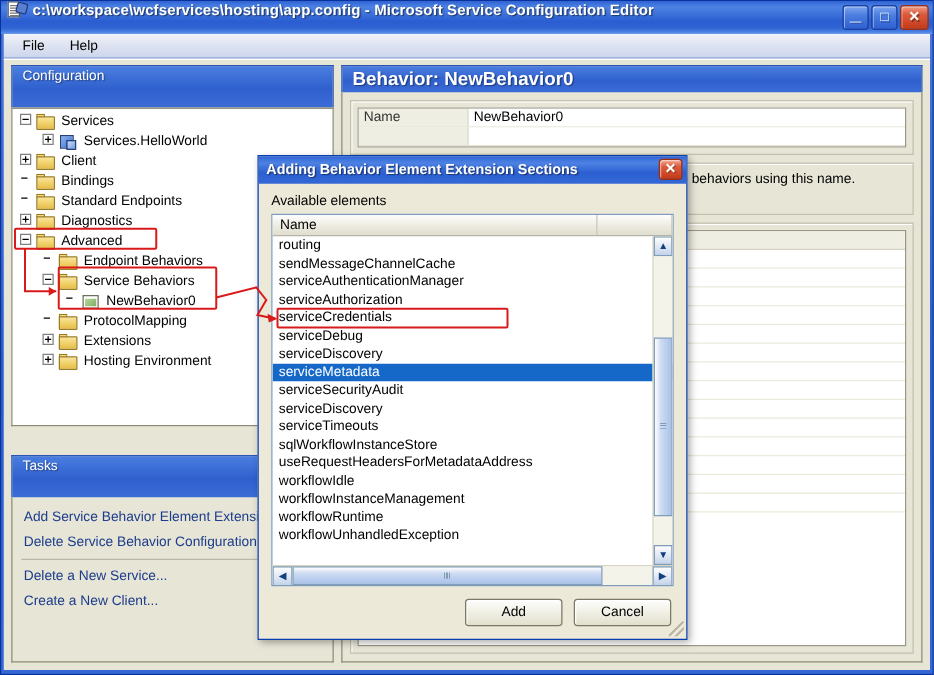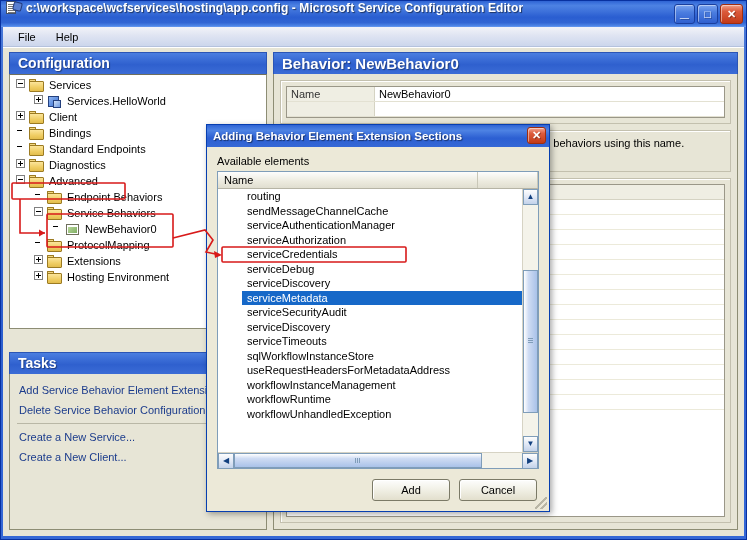--- a/index.html
+++ b/index.html
@@ -86,22 +86,22 @@
     border-top:1px solid #fff;
   }
 
   
   #left-col {
     position:absolute; left:6px; top:4px; width:258px; bottom:6px;
     display:flex; flex-direction:column;
   }
   .panel-header {
     background: linear-gradient(to bottom,#4b7ee0 0%,#2f60ce 55%,#3b6cd6 100%);
-    color:#fff; font-weight:bold; font-size:14px;
-    padding:2px 8px 3px 8px; height:22px;
+    color:#fff; font-weight:normal; font-size:11px;
+    padding:2px 8px 3px 8px; height:34px;
     text-shadow:1px 1px 1px rgba(0,0,0,.4);
     border:1px solid #2b55b5; border-bottom:none;
   }
   #config-panel { flex: 0 0 auto; display:flex; flex-direction:column; }
   #tree-box {
     background:#fff; border:1px solid #8d8d74; border-top:1px solid #6f6f5c;
     height: 255px; overflow:hidden; position:relative; padding:4px 2px;
   }
   #tasks-panel { margin-top:23px; flex:1 1 auto; display:flex; flex-direction:column; }
   #tasks-box {
@@ -238,21 +238,21 @@
   #list-header {
     height:17px; flex:0 0 17px; display:flex;
     background: linear-gradient(to bottom,#fdfdfd 0%,#eceade 60%,#e0ded0 100%);
     border-bottom:1px solid #b6b4a5;
   }
   #list-header .col {
     padding:2px 6px; font-size:11px; color:#000;
     border-right:1px solid #c9c7b8;
   }
   #list-area { flex:1 1 auto; position:relative; overflow:hidden; }
-  #list-scroll { position:absolute; left:0; right:0; top:0; bottom:0;margin-left:24px; }
+  #list-scroll { position:absolute; left:0; right:0; top:0; bottom:0; }
   .lrow {
     height:14.5px; line-height:14.5px; padding-left:5px; font-size:11px;
     color:#000; white-space:nowrap; cursor:default;
   }
   .lrow.sel { background:#1668c8; color:#fff; }
 
   
   #vsb {
     position:absolute; right:0; top:0; bottom:0; width:16px;
     background:#f1efe2; border-left:1px solid #d6d3c4;
@@ -466,21 +466,21 @@
             </div>
           </div>
       </div>
 
       <div id="tasks-panel">
         <div class="panel-header">Tasks</div>
         <div id="tasks-box">
           <div class="task-link">Add Service Behavior Element Extension</div>
           <div class="task-link">Delete Service Behavior Configuration</div>
           <div class="task-sep"></div>
-          <div class="task-link">Create a New Service...</div>
+          <div class="task-link">Delete a New Service...</div>
           <div class="task-link">Create a New Client...</div>
         </div>
       </div>
     </div>
 
     <div id="right-col">
       <div id="behavior-header">Behavior: NewBehavior0</div>
       <div id="behavior-body">
 
         <div class="group-box">
@@ -571,20 +571,21 @@
                 <div class="lrow">serviceAuthorization</div>
                 <div class="lrow">serviceCredentials</div>
                 <div class="lrow">serviceDebug</div>
                 <div class="lrow">serviceDiscovery</div>
                 <div class="lrow sel">serviceMetadata</div>
                 <div class="lrow">serviceSecurityAudit</div>
                 <div class="lrow">serviceDiscovery</div>
                 <div class="lrow">serviceTimeouts</div>
                 <div class="lrow">sqlWorkflowInstanceStore</div>
                 <div class="lrow">useRequestHeadersForMetadataAddress</div>
+                <div class="lrow">workflowIdle</div>
                 <div class="lrow">workflowInstanceManagement</div>
                 <div class="lrow">workflowRuntime</div>
                 <div class="lrow">workflowUnhandledException</div>
               </div>
             <div id="vsb">
               <div class="sb-btn">
                 <span class="ar">▲</span>
               </div>
               <div id="vsb-track">
                 <div id="vsb-thumb" style="top:28%; height:62%;">

